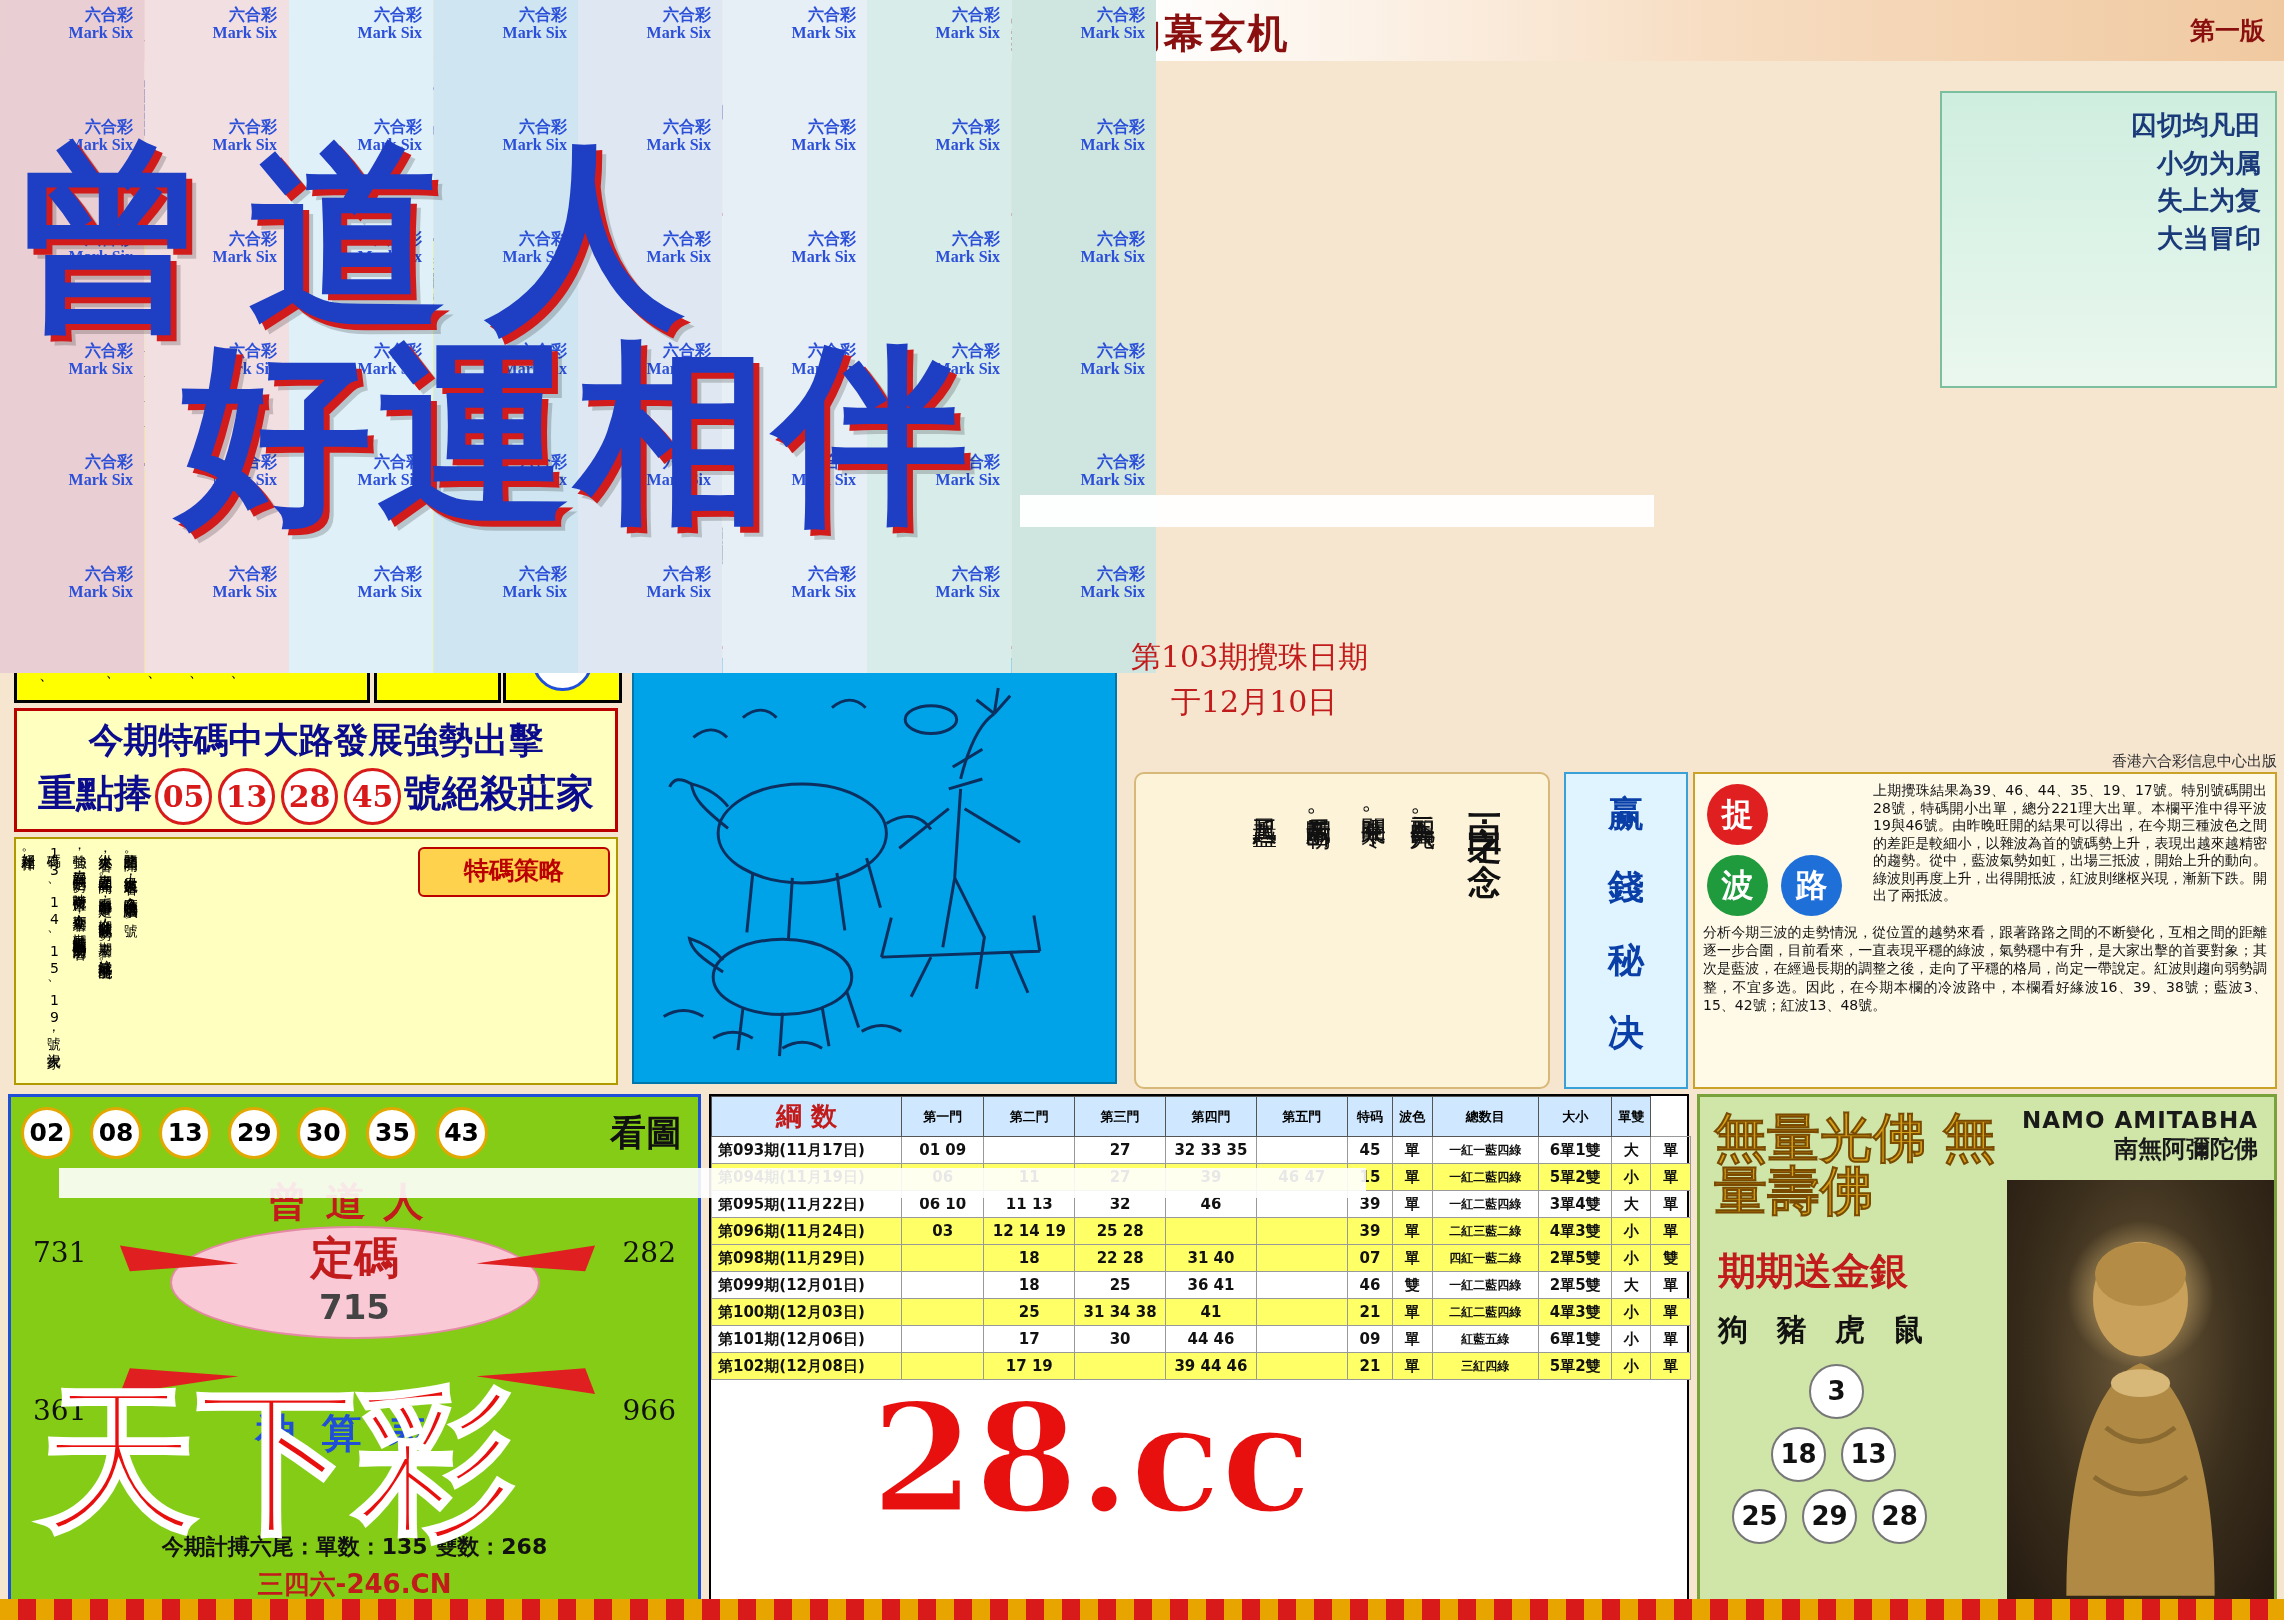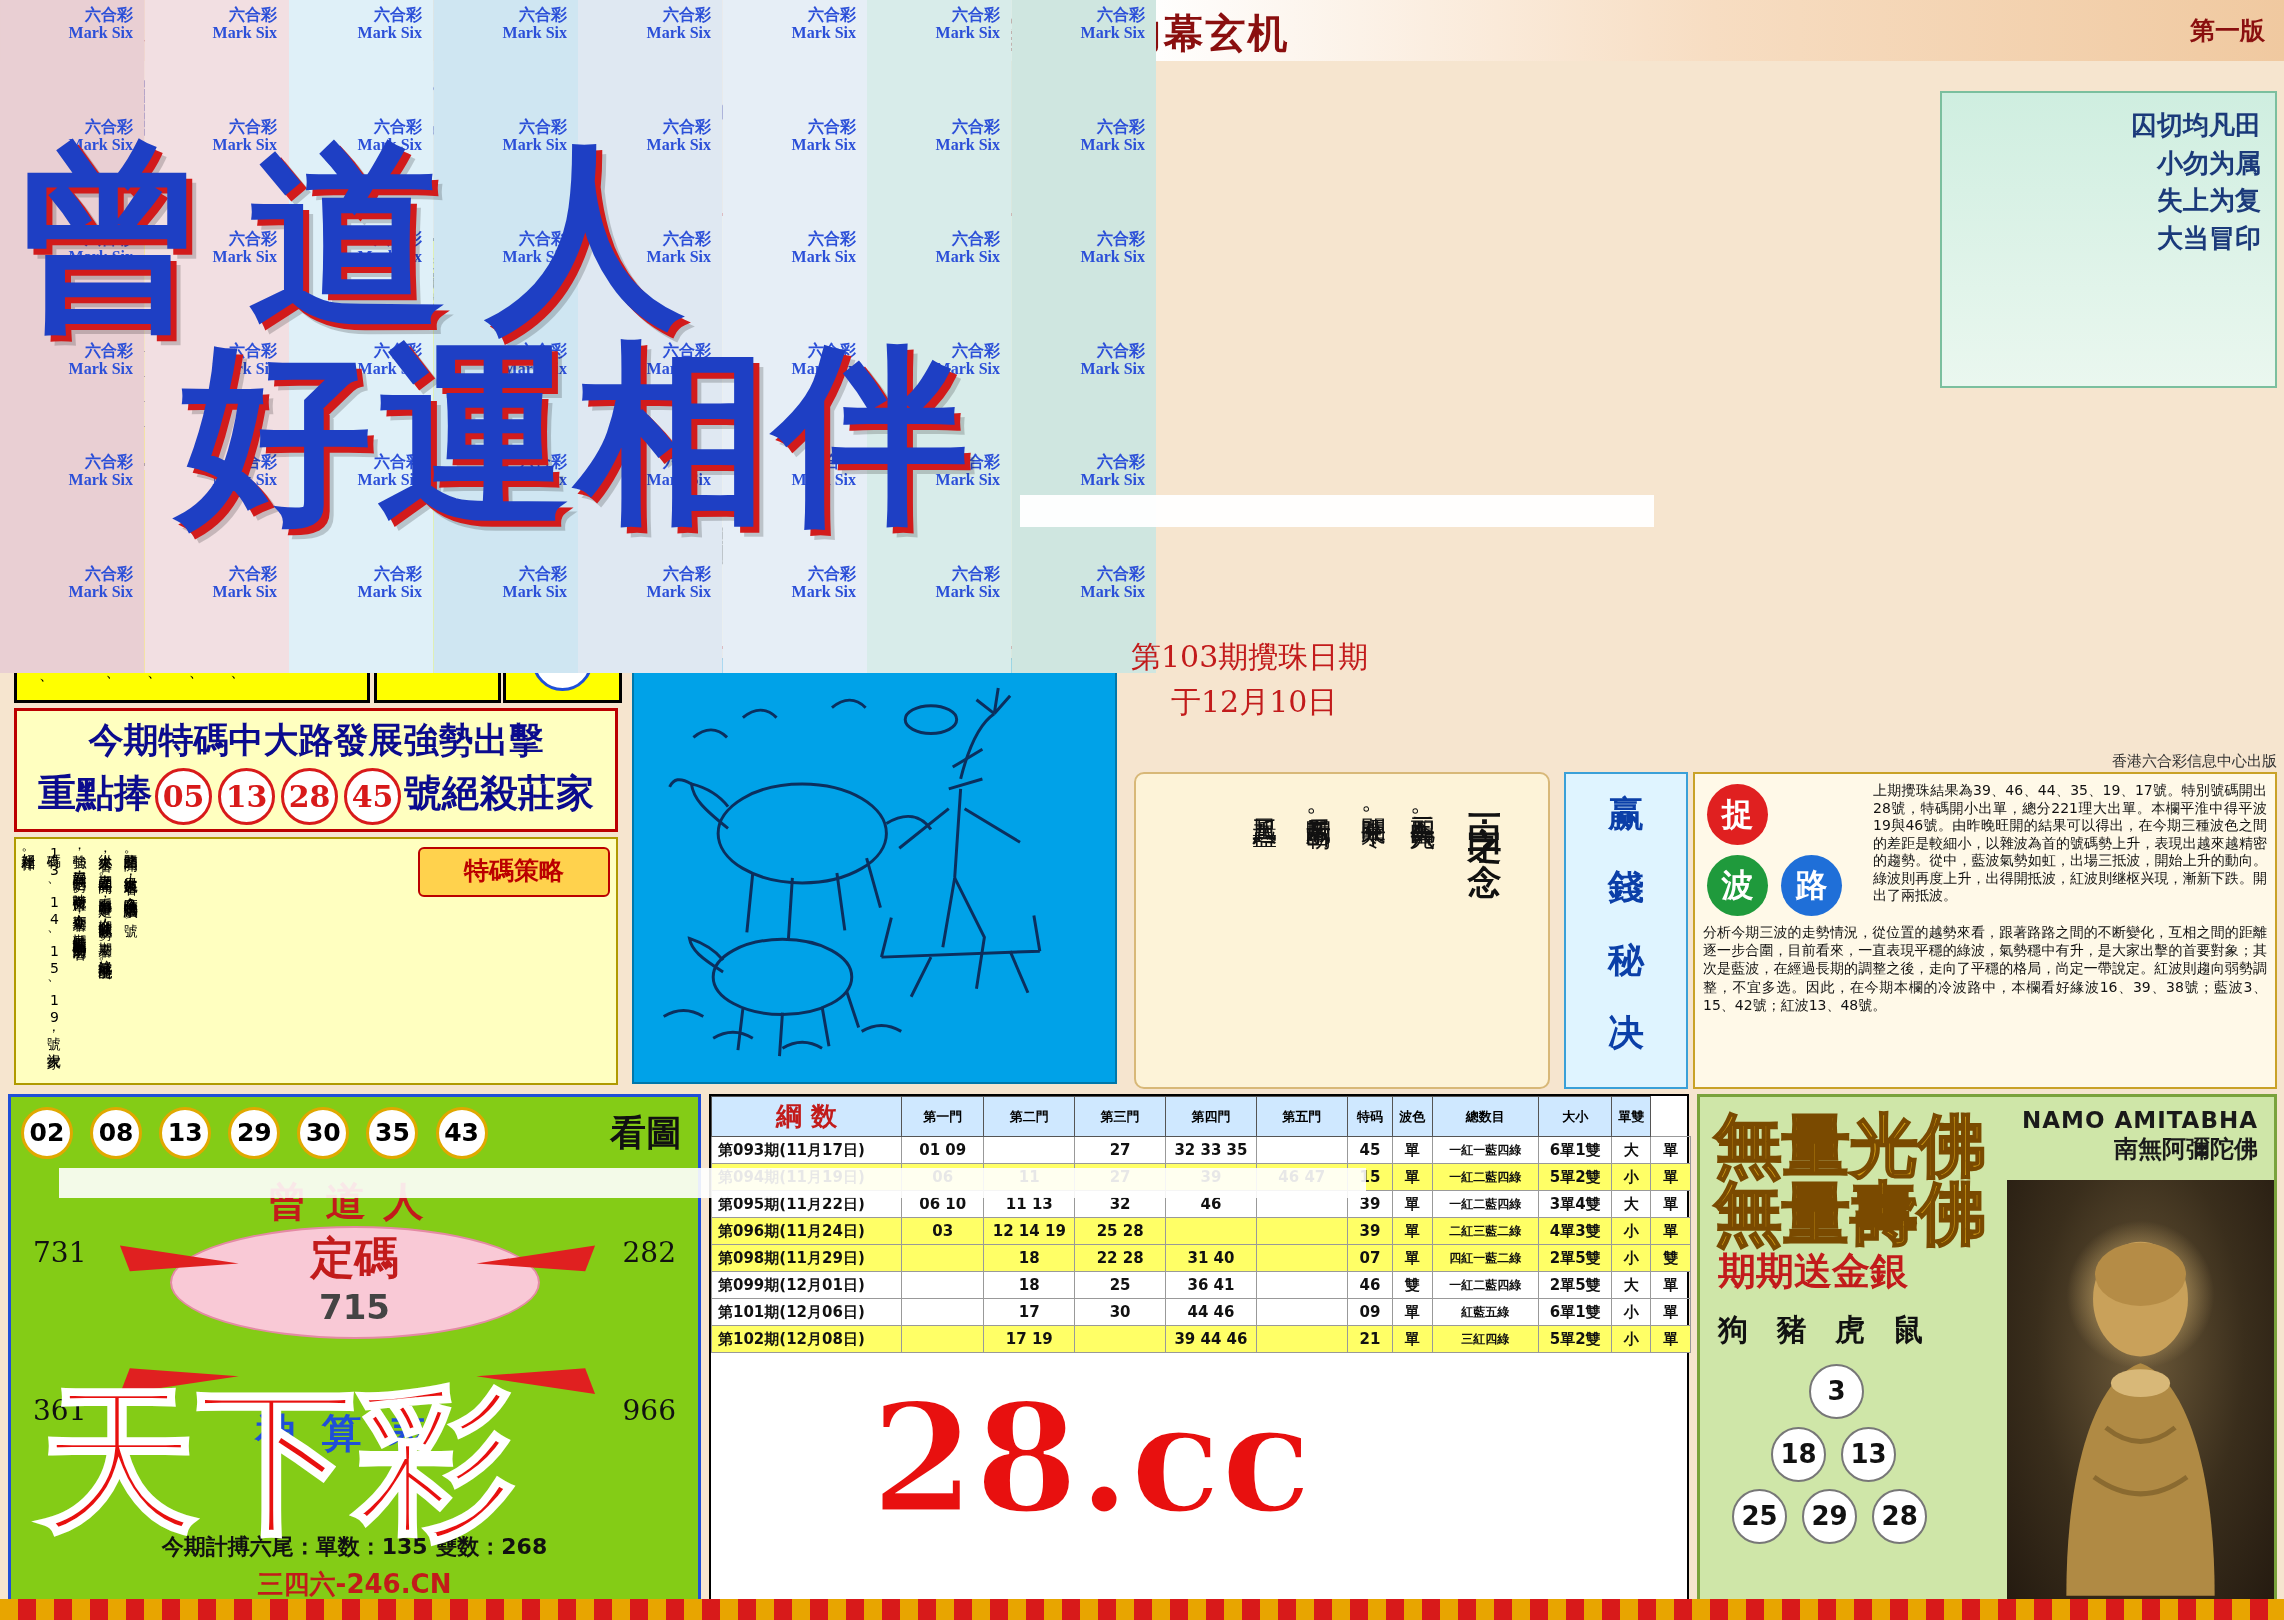--- a/index.html
+++ b/index.html
@@ -133,21 +133,21 @@
   #rec td{border:1px solid #999;text-align:center;padding:2px 1px;height:22px;font-weight:bold;color:#111;}
   #rec tr.alt td{background:#ffff66;}
   #rec td.issue{text-align:left;padding-left:6px;white-space:nowrap;font-size:15px;}
   #rec td.wave{font-size:12px;white-space:nowrap;}
 
   
   #buddha{left:1697px;top:1094px;width:580px;height:515px;background:#cfe6a8;border:3px solid #7aa23c;}
   #buddha .namo{position:absolute;right:16px;top:10px;text-align:right;}
   #buddha .namo .en{font-size:23px;font-weight:bold;color:#1a1a1a;letter-spacing:1px;}
   #buddha .namo .cn{font-size:24px;font-weight:bold;color:#1a1a1a;}
-  #buddha .gold{position:absolute;left:14px;top:14px;width:317px;height:109px;font-size:68px;font-weight:bold;color:#d4a017;-webkit-text-stroke:2px #7a4a00;font-family:"DejaVu Serif","Liberation Serif",serif;line-height:1.0;}
+  #buddha .gold{position:absolute;left:14px;top:14px;width:317px;height:109px;font-size:53px;font-weight:normal;color:#d4a017;-webkit-text-stroke:2px #7a4a00;font-family:"DejaVu Serif","Liberation Serif",serif;line-height:1.0;}
   #buddha .send{position:absolute;left:18px;top:149px;font-size:38px;font-weight:bold;color:#c21b1b;font-family:"DejaVu Serif","Liberation Serif",serif;}
   #buddha .zodiac{position:absolute;left:18px;top:213px;font-size:30px;font-weight:bold;color:#111;font-family:"DejaVu Serif","Liberation Serif",serif;}
   .bz{display:inline-block;margin-right:18px;}
   .bb{display:inline-block;width:51px;height:51px;border-radius:50%;background:#fff;border:2px solid #777;color:#111;font-size:26px;line-height:51px;text-align:center;font-weight:bold;margin:8px 10px 0 0;}
   #buddha .figure{position:absolute;right:0;bottom:0;width:267px;height:426px;
      background:radial-gradient(ellipse at 50% 40%, #6d5a3a 0%, #3a2e1c 55%, #241a10 100%);}
   #buddha .halo{position:absolute;left:59px;top:40px;width:149px;height:149px;border-radius:50%;
      background:radial-gradient(circle,#e8c37a 0%,rgba(232,195,122,0) 70%);}
 
   
@@ -724,20 +724,34 @@
             <td style="width: 99px;">25</td>
             <td style="width: 99px;">36     41</td>
             <td style="width: 99px;"></td>
             <td style="width: 46px;">46</td>
             <td style="width: 40px;">雙</td>
             <td class="wave" style="width: 109px;">一紅二藍四綠</td>
             <td style="width: 79px;">2單5雙</td>
             <td style="width: 40px;">大</td>
             <td style="width: 40px;">單</td>
           </tr>
+          <tr class="alt">
+            <td class="issue" style="width: 188px;">第100期(12月03日)</td>
+            <td style="width: 89px;"></td>
+            <td style="width: 99px;">25</td>
+            <td style="width: 99px;">31 34 38</td>
+            <td style="width: 99px;">41</td>
+            <td style="width: 99px;"></td>
+            <td style="width: 46px;">21</td>
+            <td style="width: 40px;">單</td>
+            <td class="wave" style="width: 109px;">二紅二藍四綠</td>
+            <td style="width: 79px;">4單3雙</td>
+            <td style="width: 40px;">小</td>
+            <td style="width: 40px;">單</td>
+          </tr>
           <tr>
             <td class="issue" style="width: 188px;">第101期(12月06日)</td>
             <td style="width: 89px;"></td>
             <td style="width: 99px;">17</td>
             <td style="width: 99px;">30</td>
             <td style="width: 99px;">44     46</td>
             <td style="width: 99px;"></td>
             <td style="width: 46px;">09</td>
             <td style="width: 40px;">單</td>
             <td class="wave" style="width: 109px;">紅藍五綠</td>

